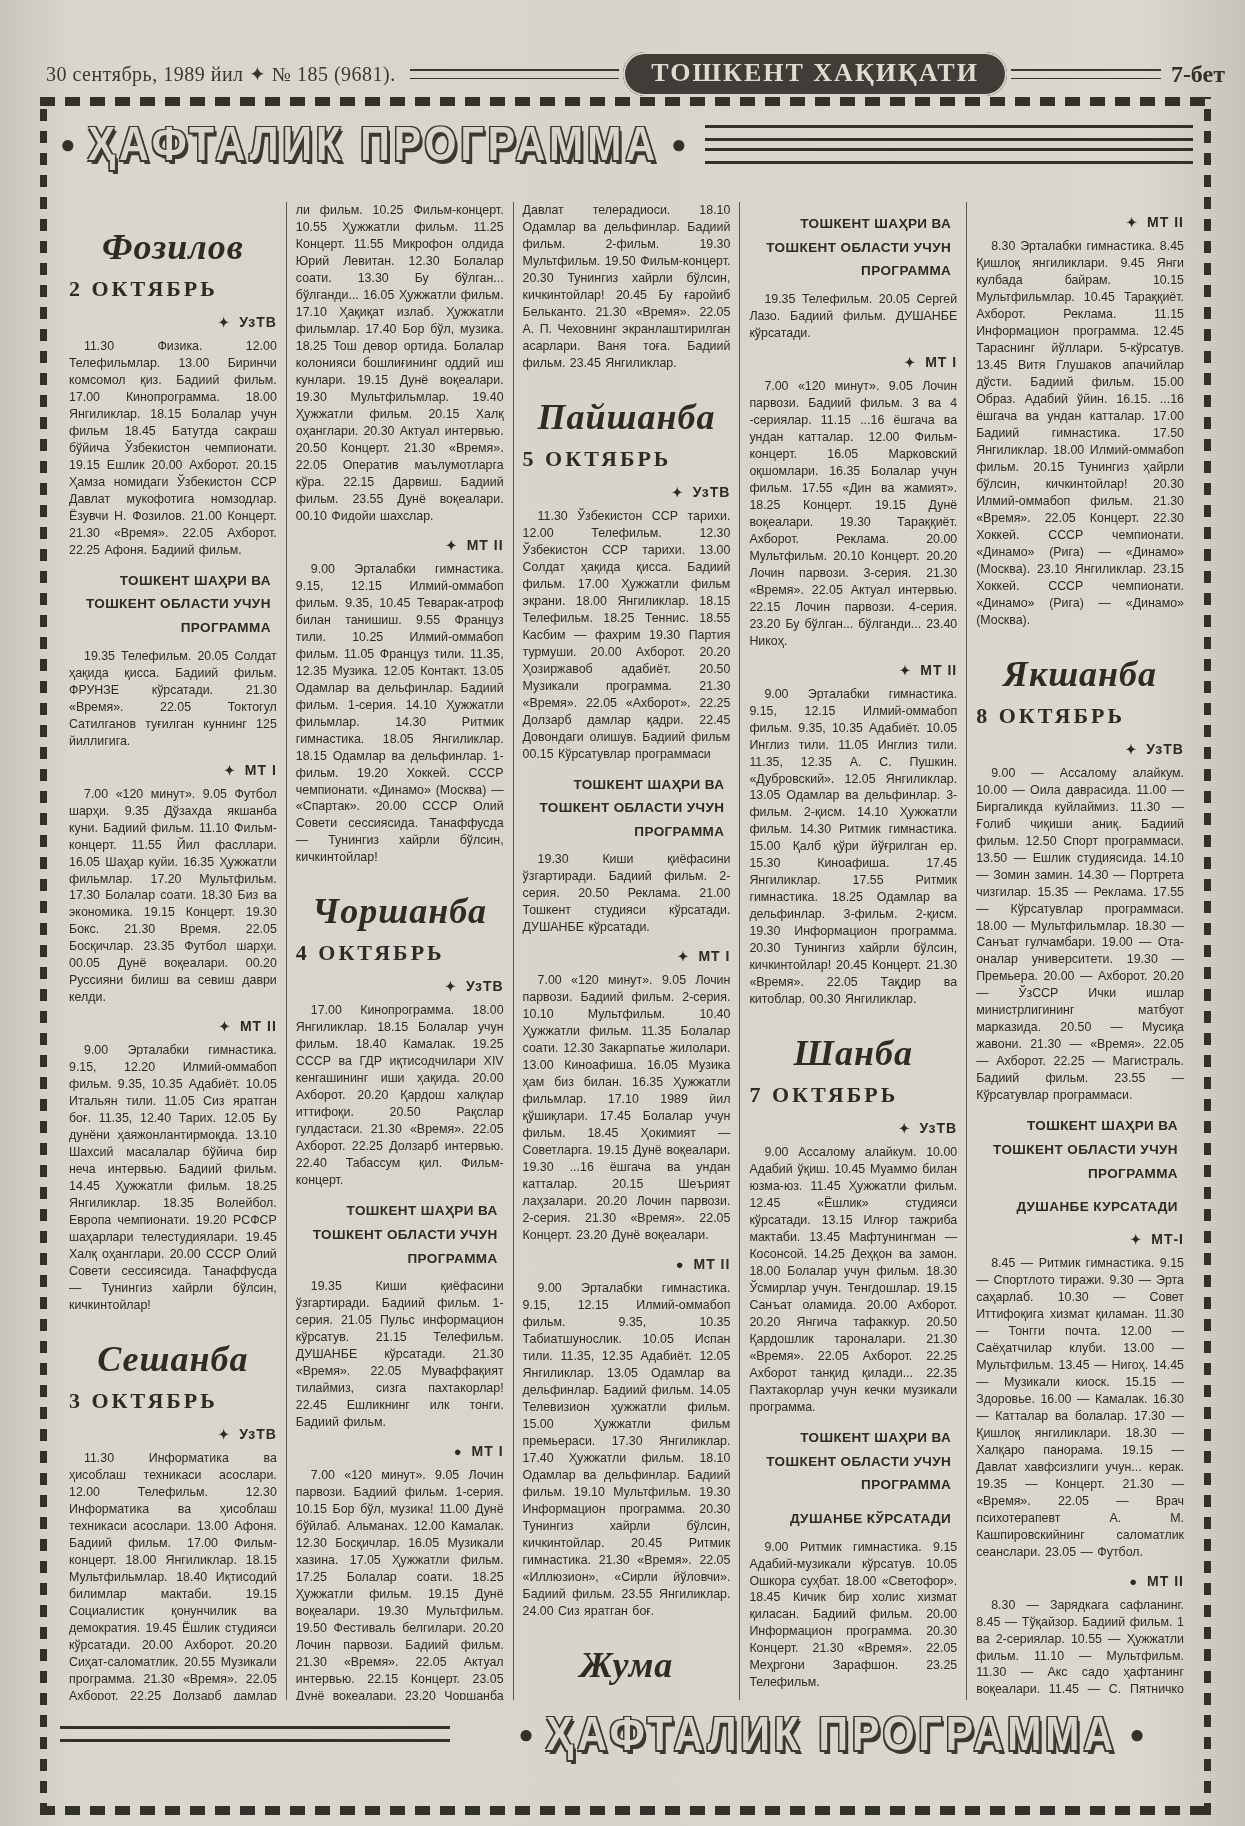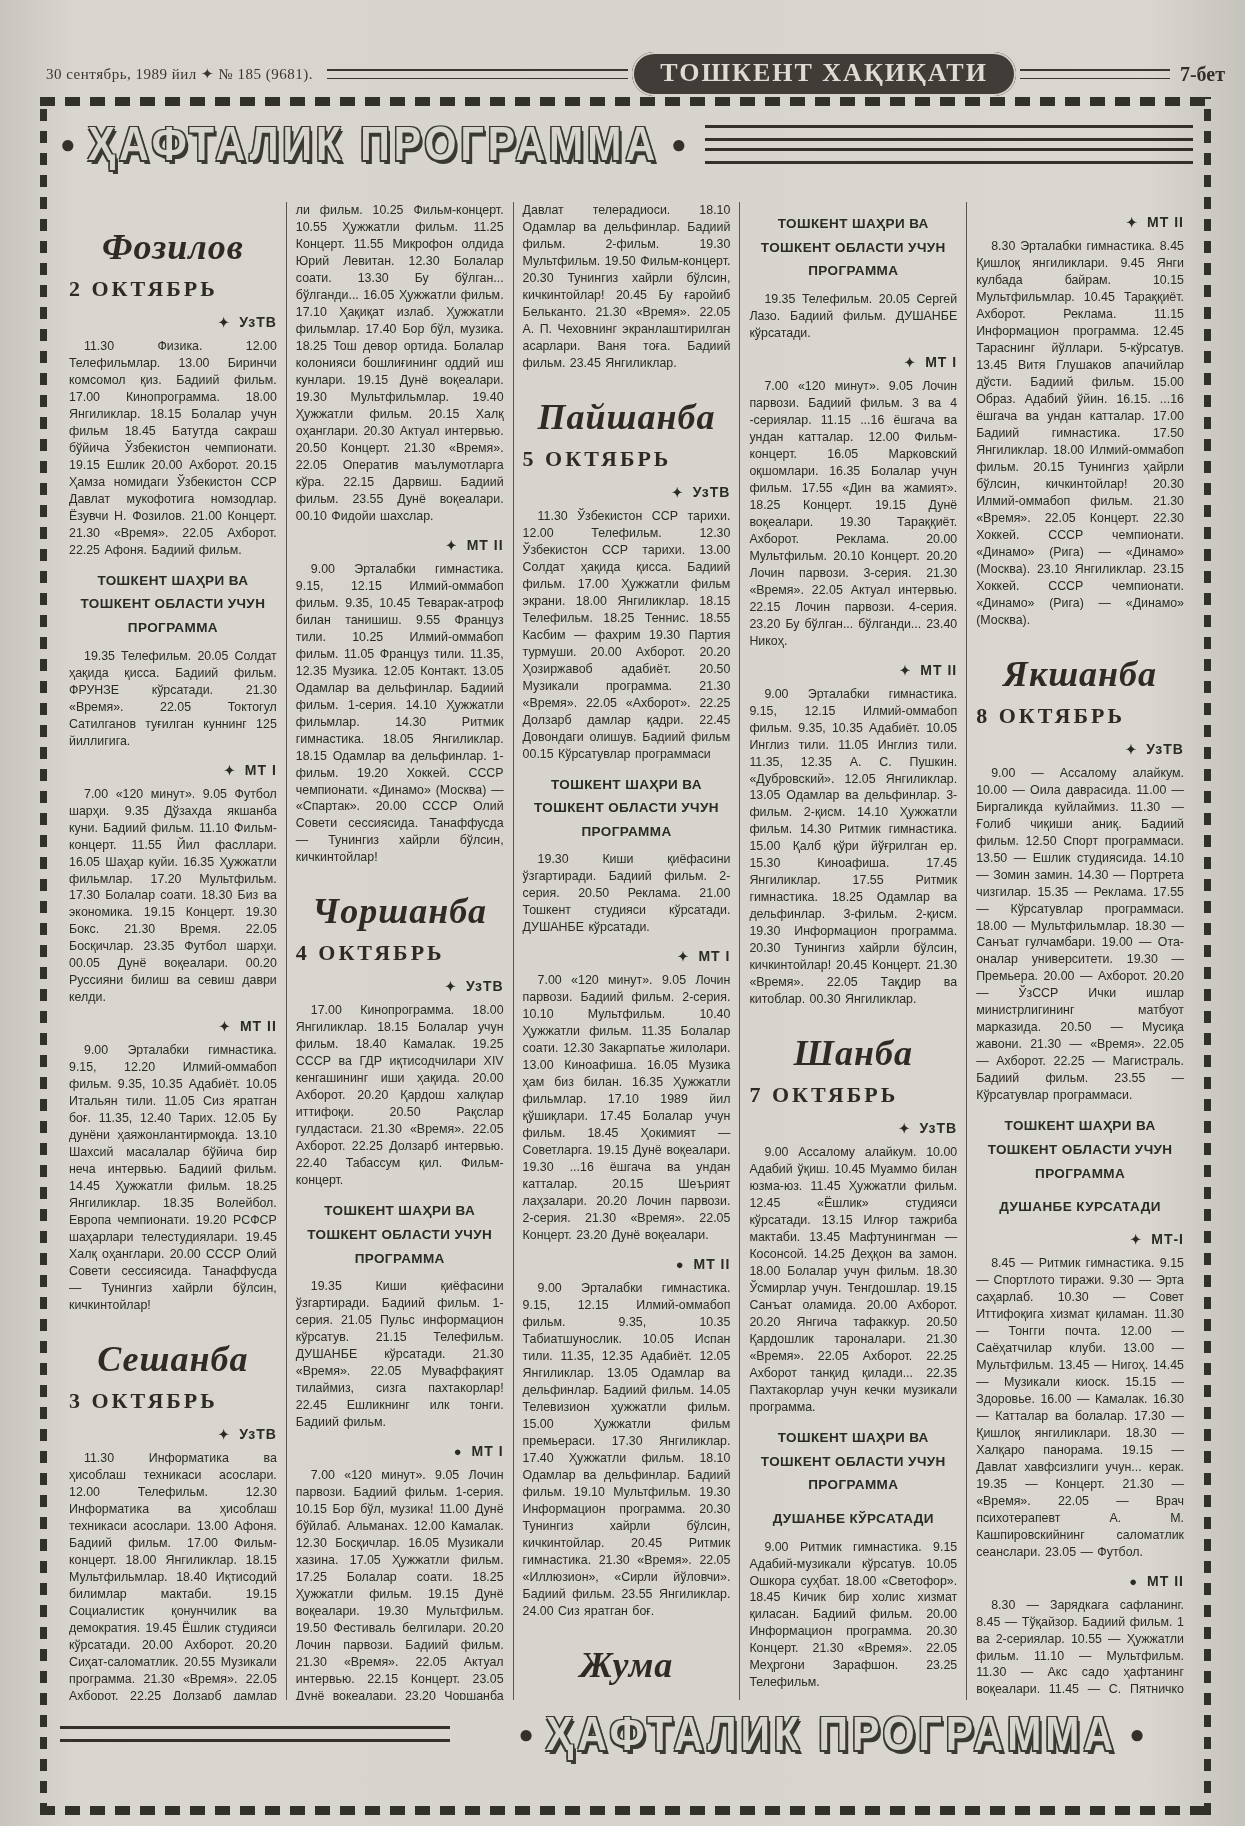--- a/index.html
+++ b/index.html
@@ -1,28 +1,28 @@
 <!DOCTYPE html>
 <html><head>
 <meta charset="utf-8">
 <style>
   html,body{margin:0;padding:0;background:#b9b6af;}
   .page{position:relative;width:1245px;height:1826px;overflow:hidden;
     background:linear-gradient(90deg,#c8c5be 0,#d9d6cf 6%,#d7d4cd 50%,#dad7d0 92%,#c6c3bc 100%);
     font-family:"Liberation Sans",sans-serif;color:#2c2a26;}
   
   .masthead{position:absolute;top:52px;left:46px;right:20px;display:flex;align-items:center;}
-  .date-line{font-family:"Liberation Serif",serif;font-size:15px;white-space:nowrap;color:#3a3732;letter-spacing:.5px;}
+  .date-line{font-family:"Liberation Serif",serif;font-size:20px;white-space:nowrap;color:#3a3732;letter-spacing:.5px;}
   .mrule{height:7px;border-top:2px solid #3a3732;border-bottom:1px solid #3a3732;}
   .mrule.l{flex:1;margin:0 0 0 14px;}
   .mrule.r{flex:0 0 150px;margin:0 10px 0 0;}
   .banner{background:#403d38;color:#dedbd3;border-radius:22px;padding:6px 28px 8px;margin:0 4px;
     font-family:"Liberation Serif",serif;font-weight:bold;font-size:26px;letter-spacing:2px;white-space:nowrap;
     box-shadow:inset 0 0 0 2px #d7d4cd, inset 0 0 0 4px #403d38;text-align:center;}
-  .page-label{font-family:"Liberation Serif",serif;font-weight:bold;font-size:20px;white-space:nowrap;color:#33302b;}
+  .page-label{font-family:"Liberation Serif",serif;font-weight:bold;font-size:24px;white-space:nowrap;color:#33302b;}
   
   .f-top,.f-bottom{position:absolute;left:40px;right:34px;height:9px;
     background:repeating-linear-gradient(90deg,#32302b 0 15px,transparent 15px 25px);}
   .f-top{top:97px;} .f-bottom{top:1806px;}
   .f-left,.f-right{position:absolute;top:97px;height:1718px;width:7px;
     background:repeating-linear-gradient(0deg,#32302b 0 12px,transparent 12px 22px);}
   .f-left{left:40px;} .f-right{right:34px;}
   
   .inner{position:absolute;left:60px;right:52px;top:112px;bottom:24px;}
   .head-row{display:flex;align-items:center;height:64px;}
@@ -36,21 +36,21 @@
   
   .cols{display:flex;height:1518px;overflow:hidden;margin-top:6px;}
   .col{flex:1 1 0;padding:0 9px;overflow:hidden;min-width:0;margin-top:20px;}
   .col + .col{border-left:1.5px solid #5a5650;}
   .blk.day{font-family:"Liberation Serif",serif;font-style:italic;font-weight:bold;font-size:36px;
     text-align:center;margin:24px 0 8px;letter-spacing:1px;color:#2e2b27;}
   .blk.date{font-family:Liberation Serif, serif;font-weight:bold;font-size:22px;
     margin:6px 0 8px;letter-spacing:3px;color:#2e2b27;}
   .blk.chan{text-align:right;font-weight:bold;font-size:14px;margin:12px 0 8px;letter-spacing:1px;}
   .marker{margin-right:9px;font-size:13px;}
-  .blk.hdr{text-align:center;font-weight:bold;font-size:13.5px;line-height:1.75;margin:10px 6px 8px;letter-spacing:.4px;}
+  .blk.hdr{text-align:right;font-weight:bold;font-size:13.5px;line-height:1.75;margin:10px 6px 8px;letter-spacing:.4px;}
   .blk.p{font-size:12.4px;line-height:1.37;text-align:justify;text-indent:15px;margin:0 0 5px;word-spacing:1px;}
   .blk.p.noindent{text-indent:0;}
   
   .foot-row{display:flex;align-items:center;height:60px;margin-top:4px;}
   .foot-rules{flex:0 0 390px;margin-right:20px;}
   .foot-title{flex:1;display:flex;justify-content:center;}
 </style>
 </head>
 <body>
 

